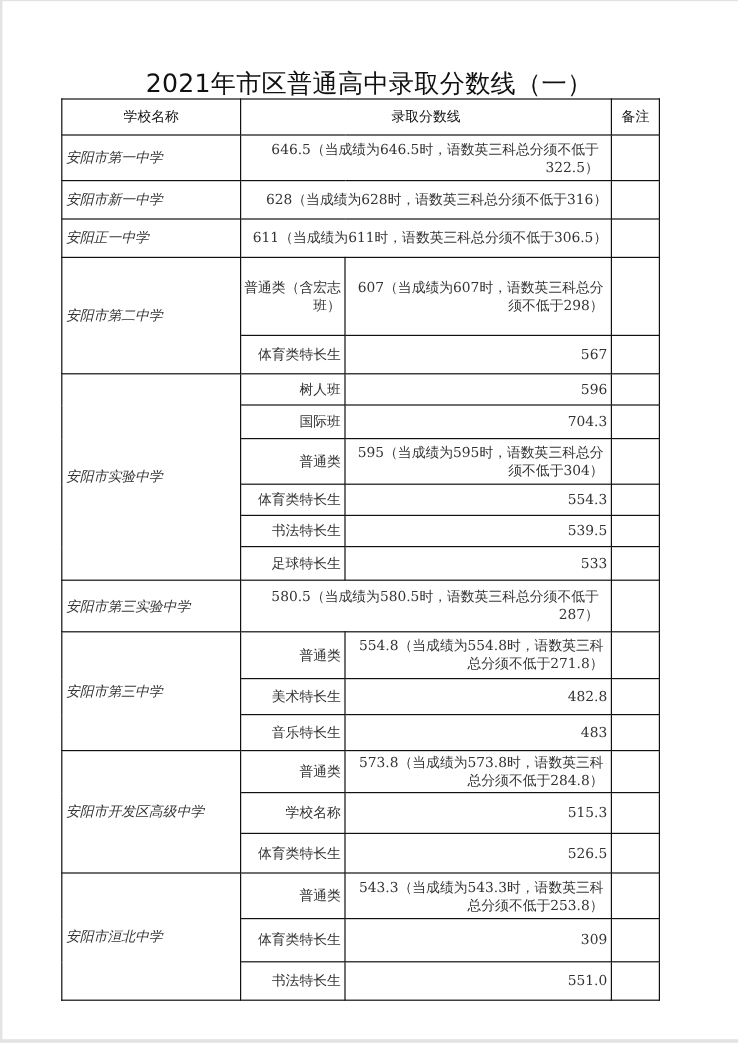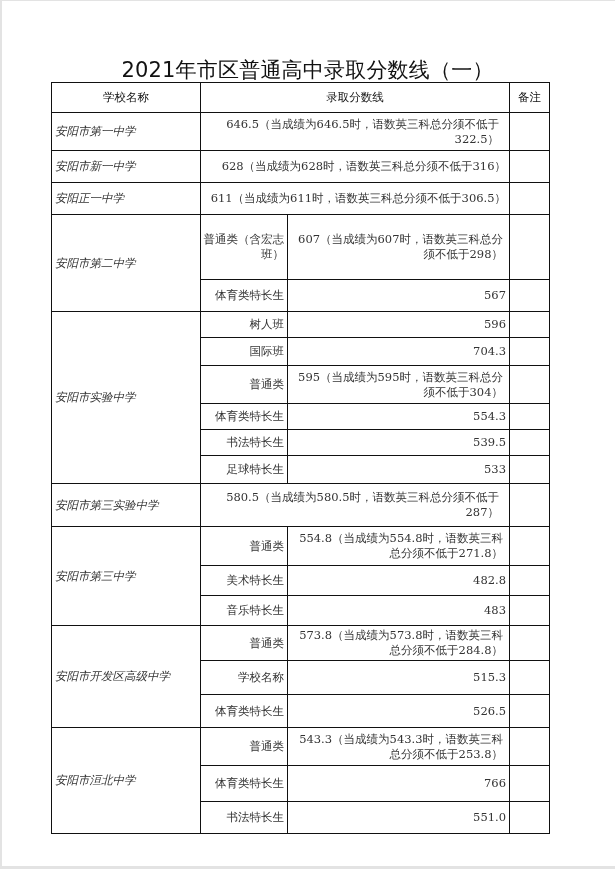--- a/index.html
+++ b/index.html
@@ -140,21 +140,21 @@
   </tr>
 
   <tr style="height:38px">
     <td class="school" rowspan="3">安阳市洹北中学</td>
     <td class="cat">普通类</td>
     <td class="score" style="padding:0 6px">543.3（当成绩为543.3时，语数英三科总分须不低于253.8）</td>
     <td class="note"></td>
   </tr>
   <tr style="height:36px">
     <td class="cat">体育类特长生</td>
-    <td class="score">766</td>
+    <td class="score">309</td>
     <td class="note"></td>
   </tr>
   <tr style="height:32px">
     <td class="cat">书法特长生</td>
     <td class="score">551.0</td>
     <td class="note"></td>
   </tr>
 </tbody>
   </table>
 

